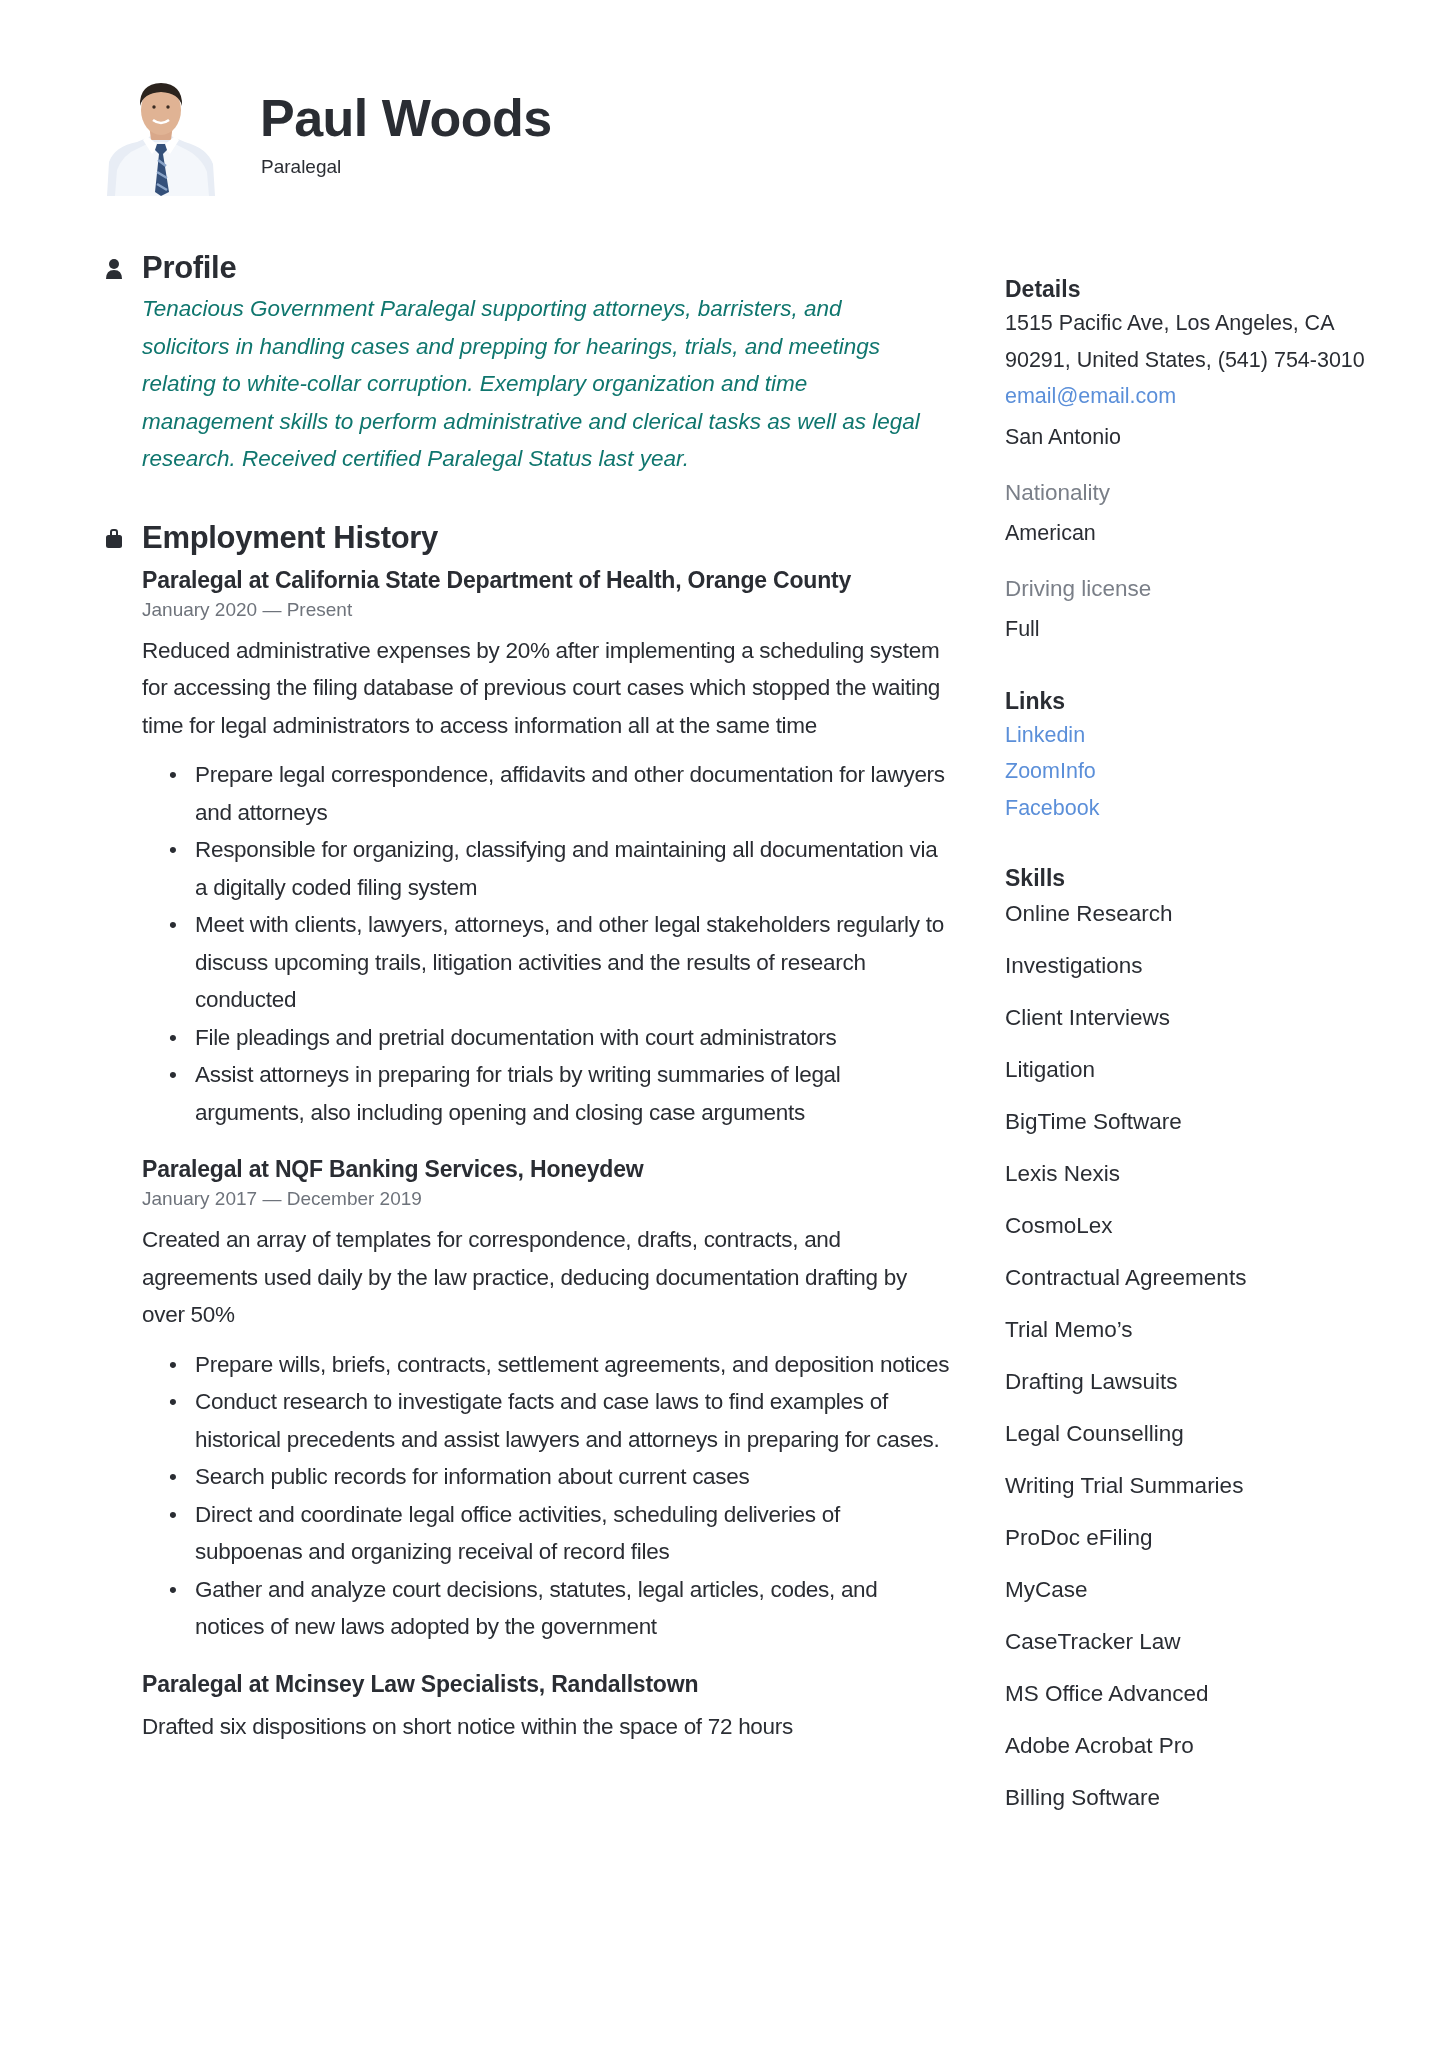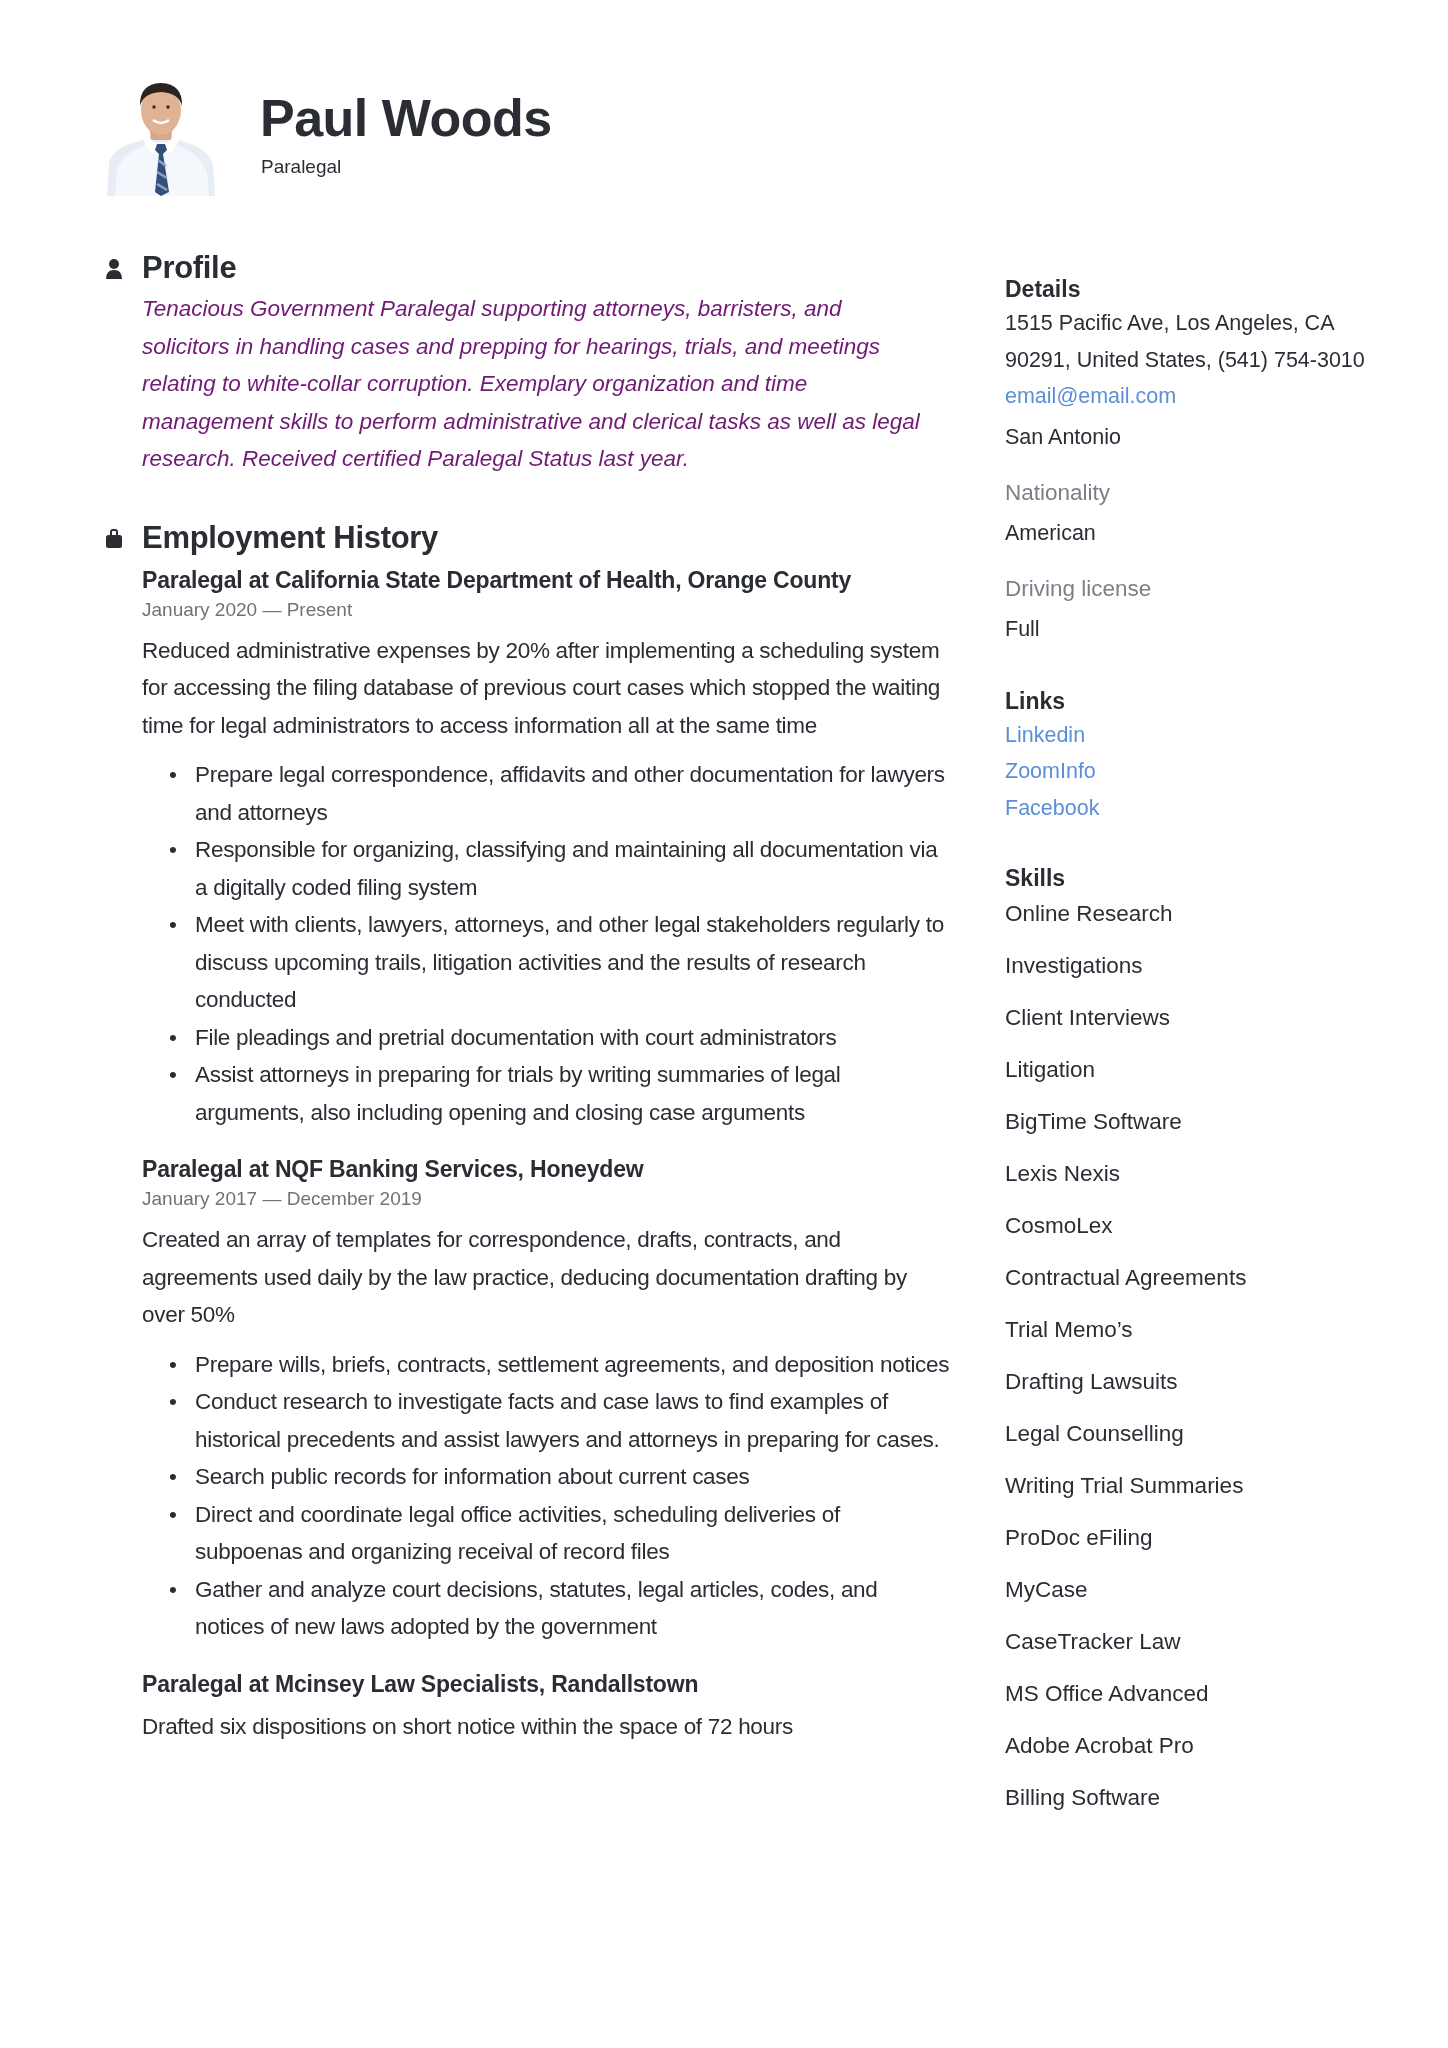--- a/index.html
+++ b/index.html
@@ -22,21 +22,21 @@
     }
 
     .main { position: absolute; left: 105px; top: 250px; width: 850px; }
     .section-head { position: relative; height: 40px; }
     .section-icon { position: absolute; left: 0; top: 8px; width: 18px; height: 22px; }
     .section-title {
       position: absolute; left: 37px; top: 0; font-size: 31px; font-weight: bold; color: #2a2d33;
       letter-spacing: -0.3px;
     }
     .profile-text {
-      margin: 0 0 0 37px; font-style: italic; font-size: 22.5px; line-height: 37.5px; color: #701a75;
+      margin: 0 0 0 37px; font-style: italic; font-size: 22.5px; line-height: 37.5px; color: #0f766e;
       width: 780px;
     }
     .emp-section { margin-top: 42px; }
     .job { margin-left: 37px; width: 810px; }
     .job-title { font-size: 23px; font-weight: bold; margin-top: 4px; line-height: 32px; letter-spacing: -0.2px; }
     .job-dates { font-size: 19px; color: #6e737b; line-height: 28px; }
     .job-summary { font-size: 22.5px; line-height: 37.5px; margin-top: 8px; letter-spacing: -0.3px; }
     .job-bullets { margin: 12px 0 0 0; padding: 0 0 0 53px; list-style: none; }
     .job-bullets li {
       position: relative; font-size: 22.5px; line-height: 37.5px; letter-spacing: -0.3px;

